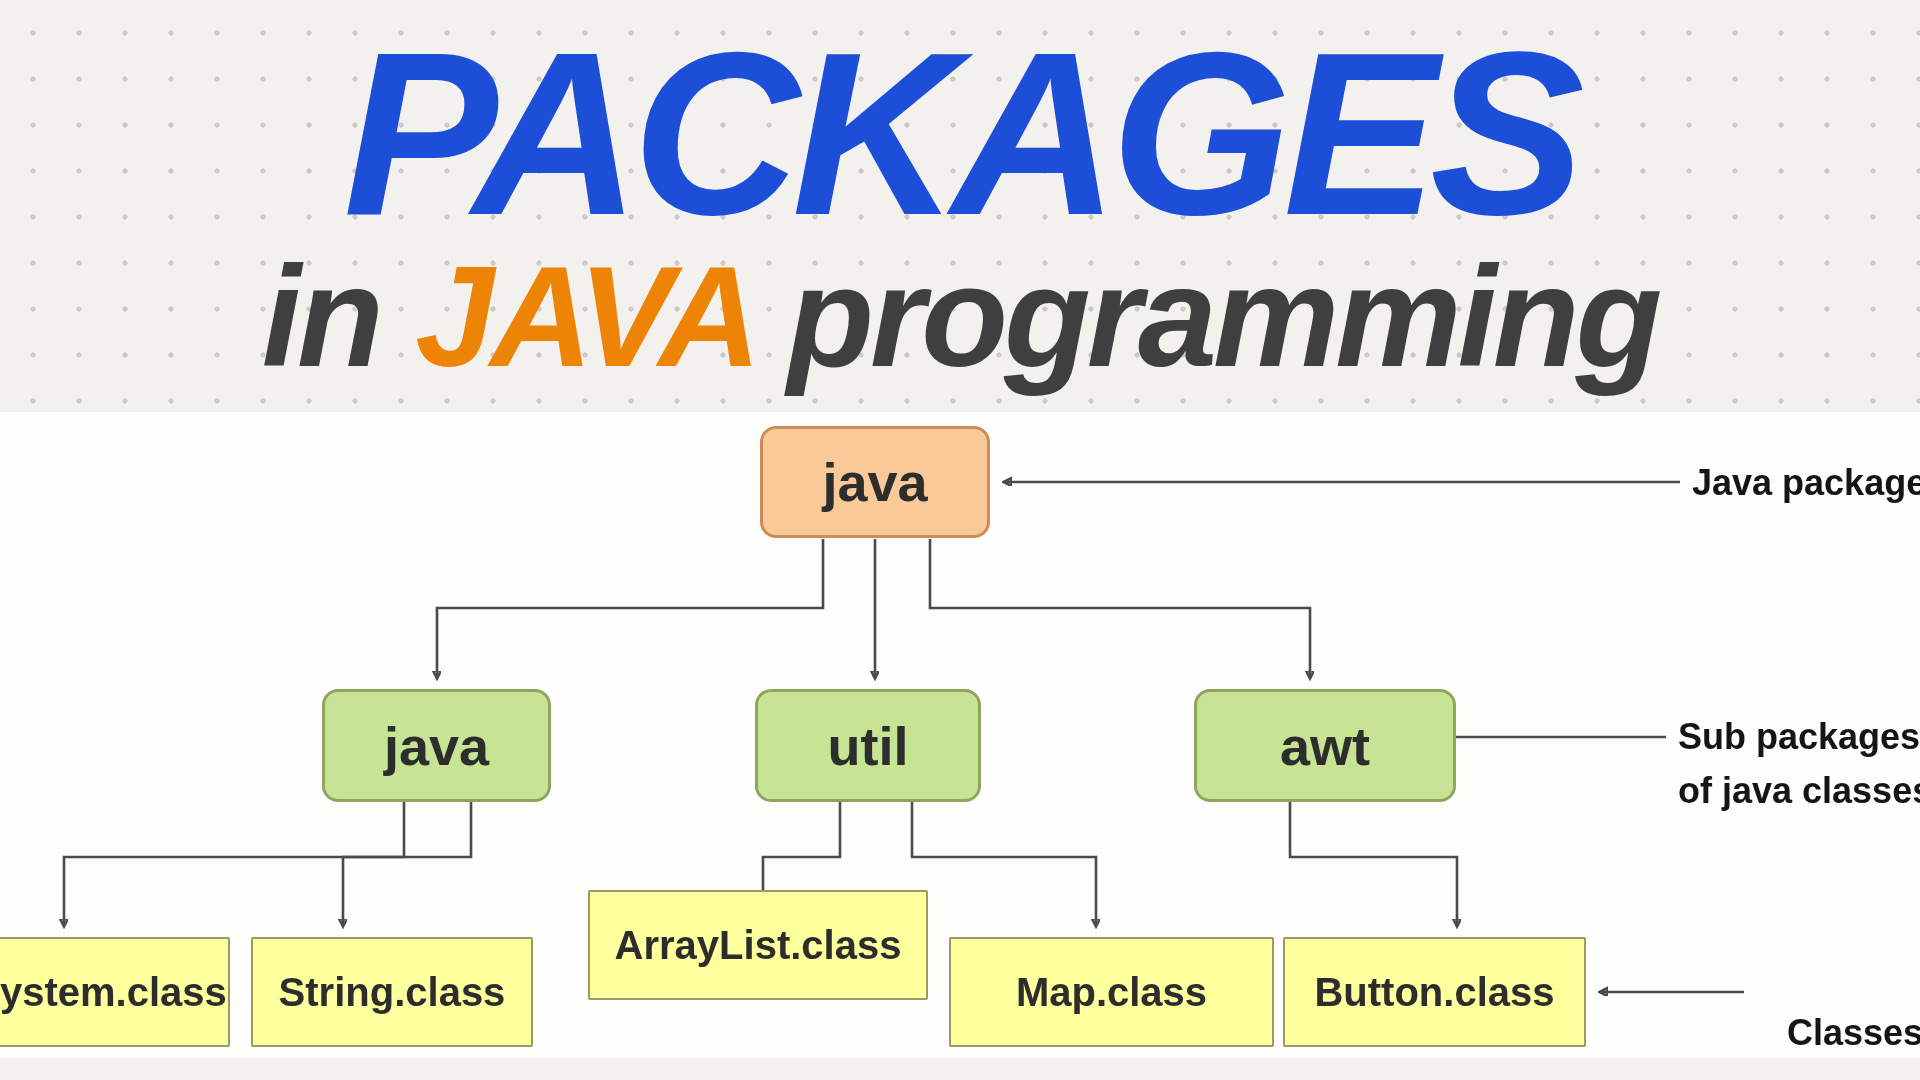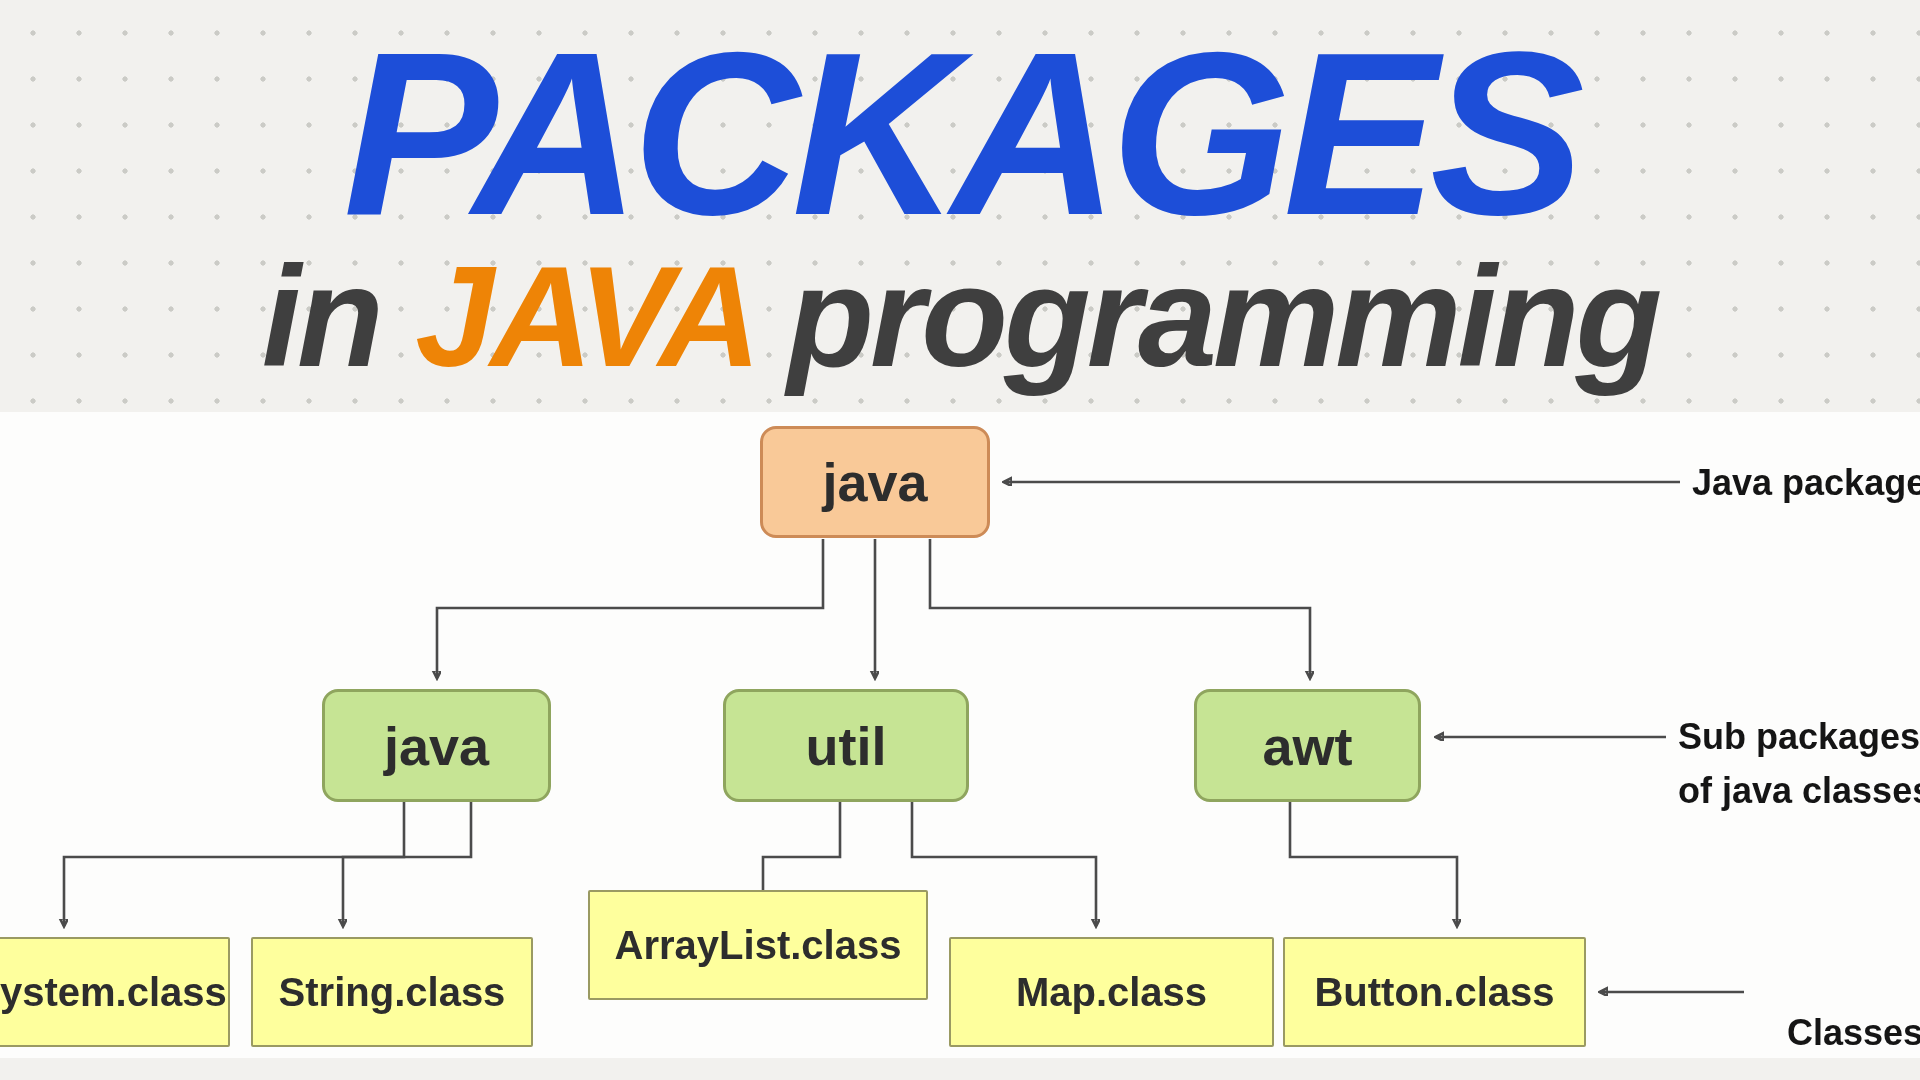--- a/index.html
+++ b/index.html
@@ -133,22 +133,22 @@
   <g>
     <path d="M 1680 482 H 1004" marker-end="url(#arrow)"></path>
     <path d="M 1666 737 H 1436" marker-end="url(#arrow)"></path>
     <path d="M 1744 992 H 1600" marker-end="url(#arrow)"></path>
   </g>
 </svg>
 
 <div class="node root" style="left:760px; top:426px; width:230px; height:112px;">java</div>
 
 <div class="node sub" style="left:322px; top:689px; width:229px; height:113px;">java</div>
-<div class="node sub" style="left:723px; top:689px; width:246px; height:113px;">util</div>
-<div class="node sub" style="left:1194px; top:689px; width:227px; height:113px;">awt</div>
+<div class="node sub" style="left:755px; top:689px; width:226px; height:113px;">util</div>
+<div class="node sub" style="left:1194px; top:689px; width:262px; height:113px;">awt</div>
 
 <div class="node leaf" style="left:-30px; top:937px; width:260px; height:110px;">System.class</div>
 <div class="node leaf" style="left:251px; top:937px; width:282px; height:110px;">String.class</div>
 <div class="node leaf" style="left:588px; top:890px; width:340px; height:110px;">ArrayList.class</div>
 <div class="node leaf" style="left:949px; top:937px; width:325px; height:110px;">Map.class</div>
 <div class="node leaf" style="left:1283px; top:937px; width:303px; height:110px;">Button.class</div>
 
 <div class="annotation" style="left:1692px; top:456px;">Java package</div>
 <div class="annotation" style="left:1678px; top:710px;">
   <div>Sub packages</div>

